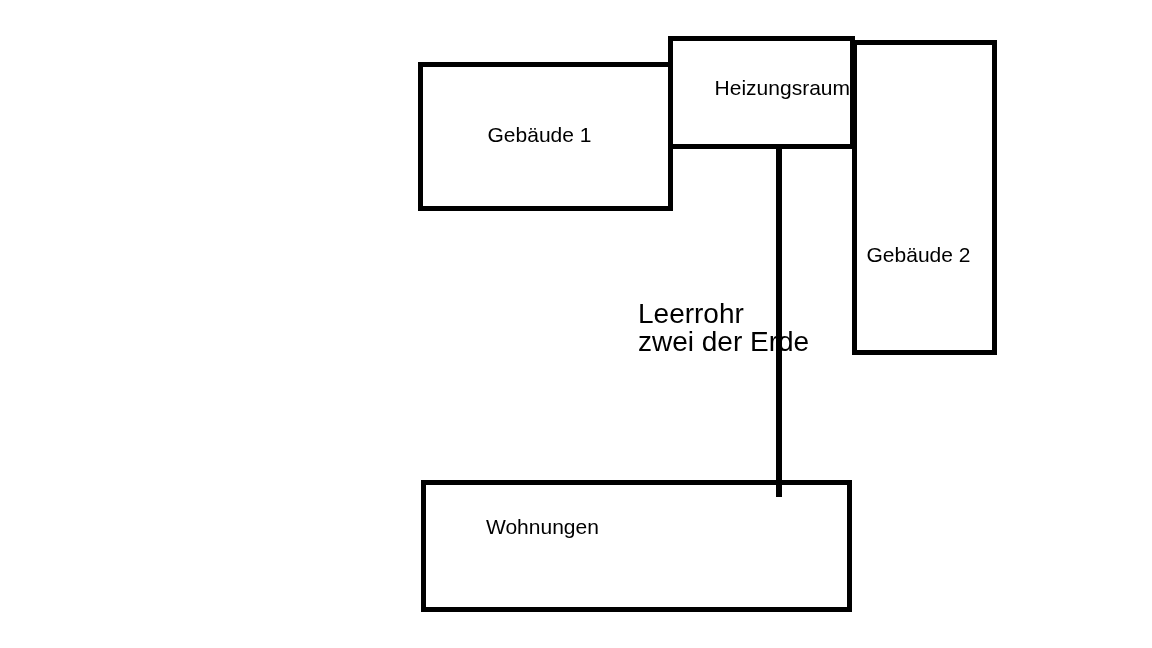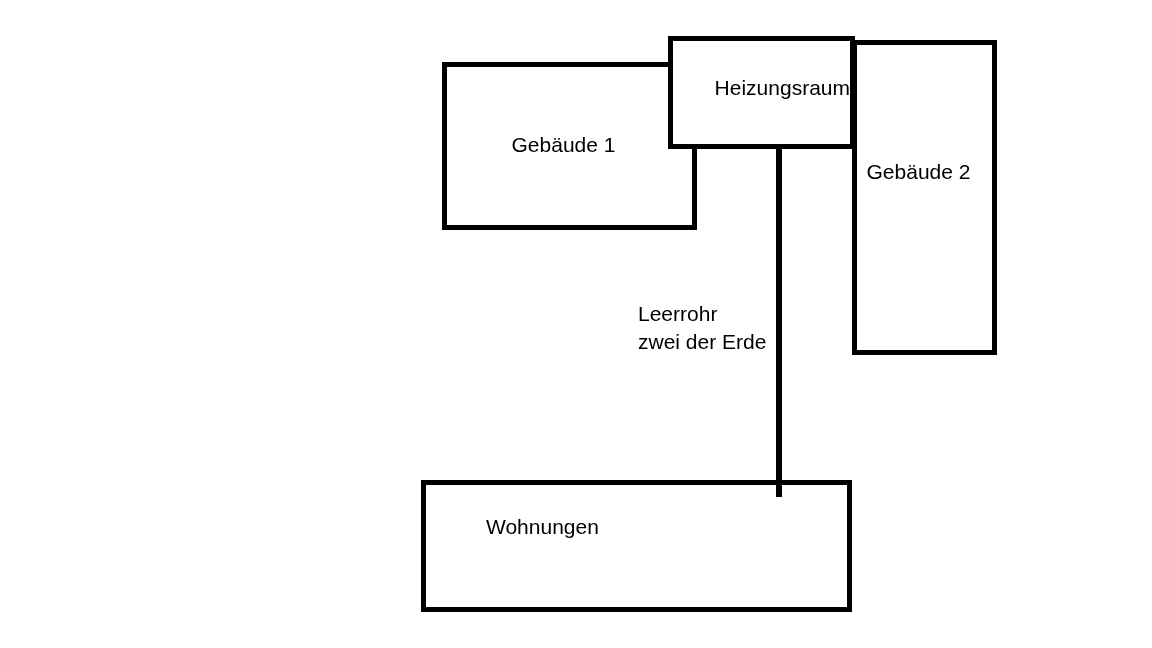--- a/index.html
+++ b/index.html
@@ -20,49 +20,49 @@
     border: 5px solid var(--stroke, #000000);
     background: #ffffff;
     display: flex;
     align-items: center;
     justify-content: center;
     font-size: 21px;
     line-height: 27px;
     white-space: nowrap;
   }
   .box-g1 {
-    left: 442px; top: 62px; width: 255px; height: 168px;
+    left: 418px; top: 62px; width: 255px; height: 149px;
     padding-right: 12px; padding-bottom: 4px;
   }
   .box-hz {
     left: 668px; top: 36px; width: 187px; height: 113px;
     padding-bottom: 10px;
     justify-content: flex-end;
   }
   .box-g2 {
     left: 852px; top: 40px; width: 145px; height: 315px;
-    align-items: flex-start; justify-content: center;
+    align-items: center; justify-content: center;
     padding-top: 113px; padding-right: 12px;
   }
   .box-g3 {
     left: 421px; top: 480px; width: 431px; height: 132px;
     display: block;
     padding: 28px 0 0 60px;
     text-align: left;
   }
   .pipe-line {
     position: absolute;
     left: 776px; top: 146px;
     width: 6px; height: 351px;
     background: var(--stroke, #000000);
   }
   .pipe-label {
     position: absolute;
     left: 638px; top: 300px;
-    font-size: 21px;
+    font-size: 28px;
     line-height: 28px;
     text-align: left;
     white-space: nowrap;
   }
 </style>
 </head>
 <body>
 
 <div class="canvas">
 

